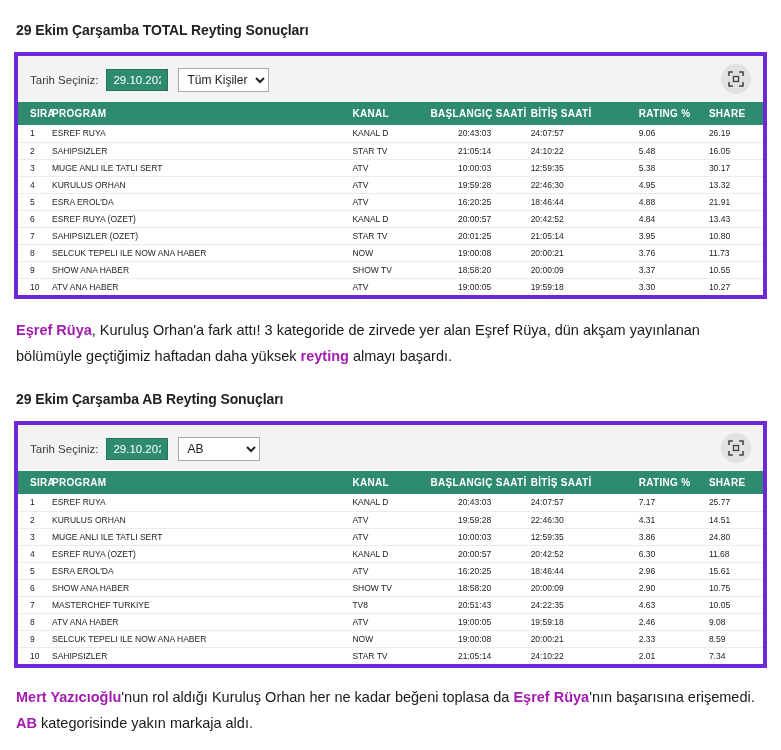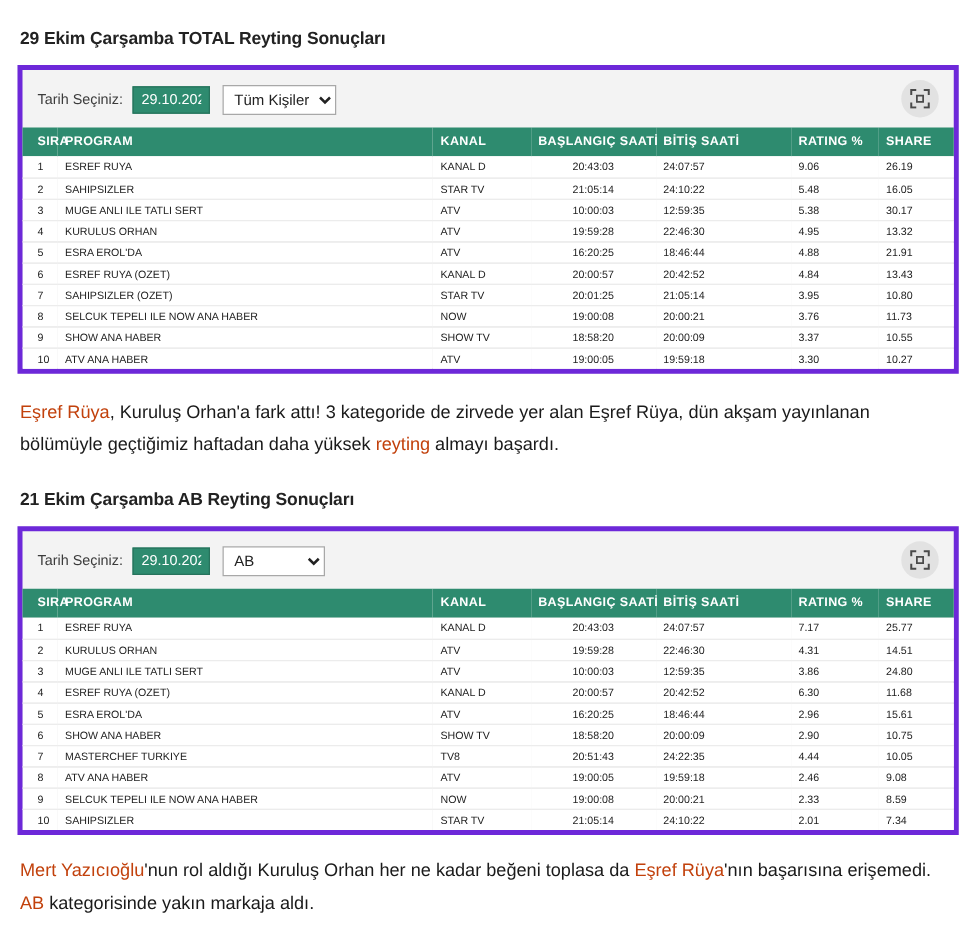--- a/index.html
+++ b/index.html
@@ -142,22 +142,23 @@
   .col-share  { width: 60px; padding-right: 12px !important; }
 
   .para {
     font-size: 14.5px;
     line-height: 26px;
     color: #1a1a1a;
     padding: 18px 2px 0 2px;
     margin: 0;
   }
   .para a {
-    color: #c2410c;
+    color: #a21caf;
     text-decoration: none;
+    font-weight: bold;
   }
   .para.second { padding-top: 16px; }
 </style>
 </head>
 <body>
 
 <div class="page">
   <div class="rail-left"></div>
   <div class="rail-right"></div>
 
@@ -285,21 +286,21 @@
             <td class="col-share">10.27</td>
           </tr>
         </tbody>
     </table>
   </div>
 
   <p class="para">
     <a href="#">Eşref Rüya</a><span>, Kuruluş Orhan'a fark attı! 3 kategoride de zirvede yer alan Eşref Rüya, dün akşam yayınlanan bölümüyle geçtiğimiz haftadan daha yüksek </span><a href="#">reyting</a><span> almayı başardı.</span>
   </p>
 
-  <h2 class="section-title">21 Ekim Çarşamba AB Reyting Sonuçları</h2>
+  <h2 class="section-title">29 Ekim Çarşamba AB Reyting Sonuçları</h2>
 
   <div class="panel">
     <div class="panel-toolbar">
       <span class="toolbar-label">Tarih Seçiniz:</span>
       <input class="date-input" type="text" value="29.10.2025" style="">
       <select class="cat-select wide">
         <option>AB</option>
       </select>
       <button class="fullscreen-btn">
         <svg width="16" height="16" viewBox="0 0 16 16" aria-hidden="true">
@@ -378,21 +379,21 @@
             <td class="col-bitis">20:00:09</td>
             <td class="col-rating">2.90</td>
             <td class="col-share">10.75</td>
           </tr>
           <tr>
             <td class="col-sira">7</td>
             <td class="col-prog">MASTERCHEF TURKIYE</td>
             <td class="col-kanal">TV8</td>
             <td class="col-bas">20:51:43</td>
             <td class="col-bitis">24:22:35</td>
-            <td class="col-rating">4.44</td>
+            <td class="col-rating">4.63</td>
             <td class="col-share">10.05</td>
           </tr>
           <tr>
             <td class="col-sira">8</td>
             <td class="col-prog">ATV ANA HABER</td>
             <td class="col-kanal">ATV</td>
             <td class="col-bas">19:00:05</td>
             <td class="col-bitis">19:59:18</td>
             <td class="col-rating">2.46</td>
             <td class="col-share">9.08</td>

